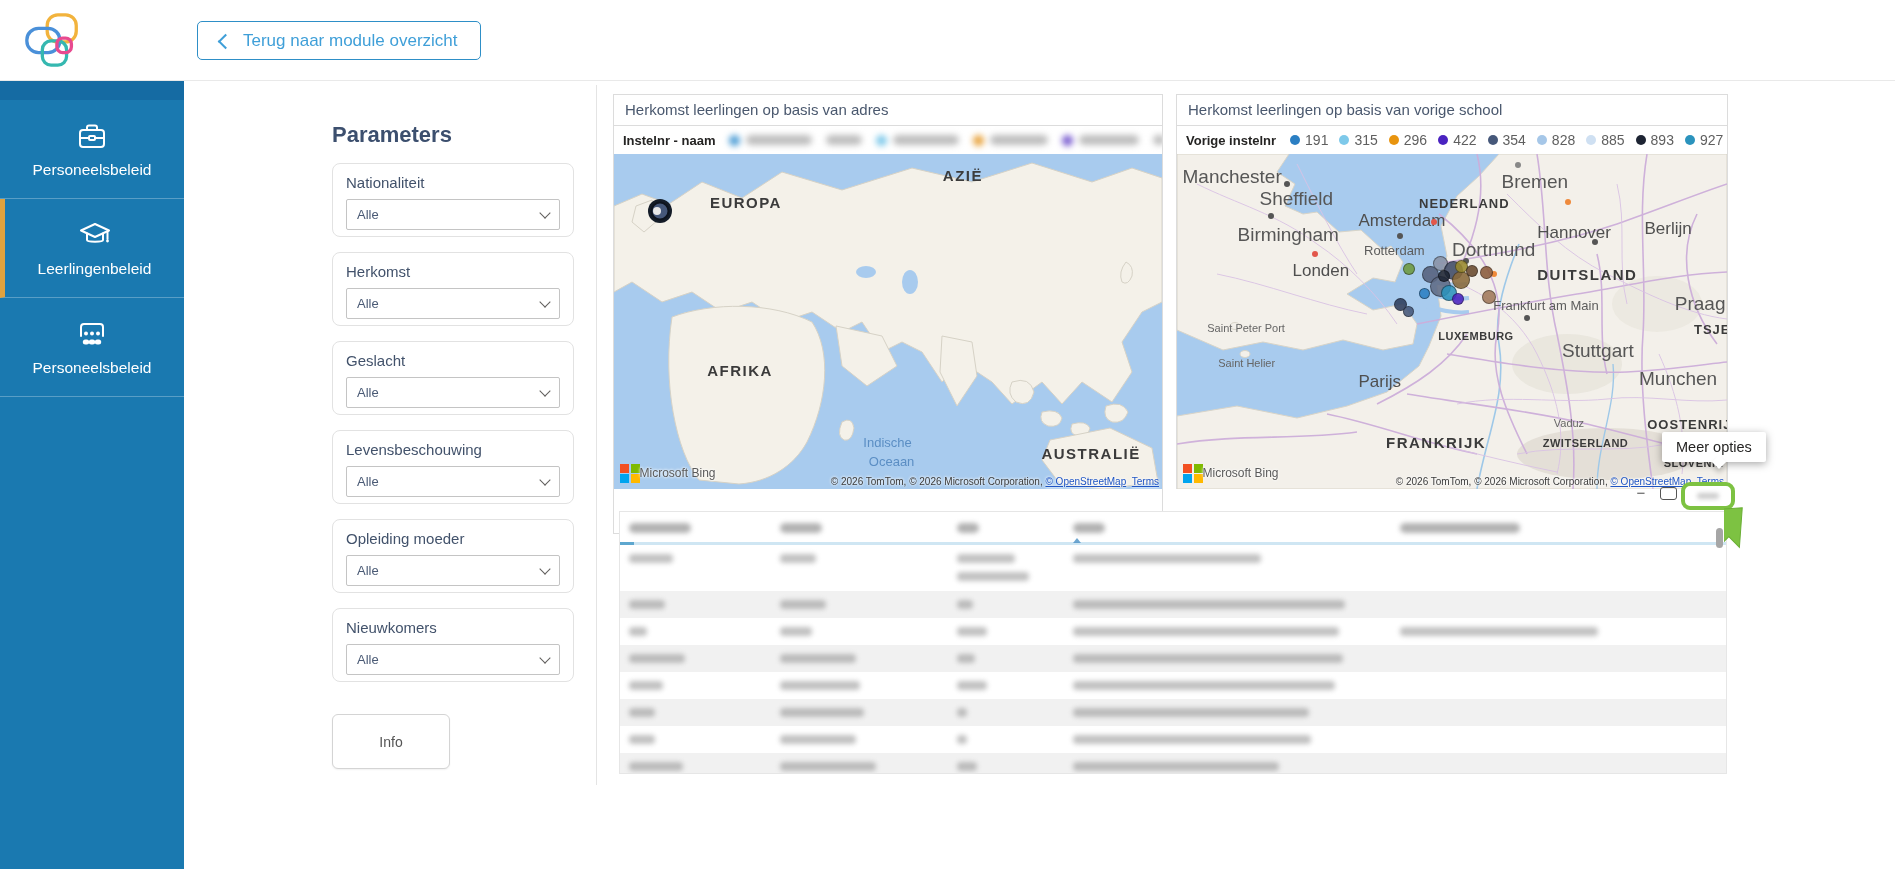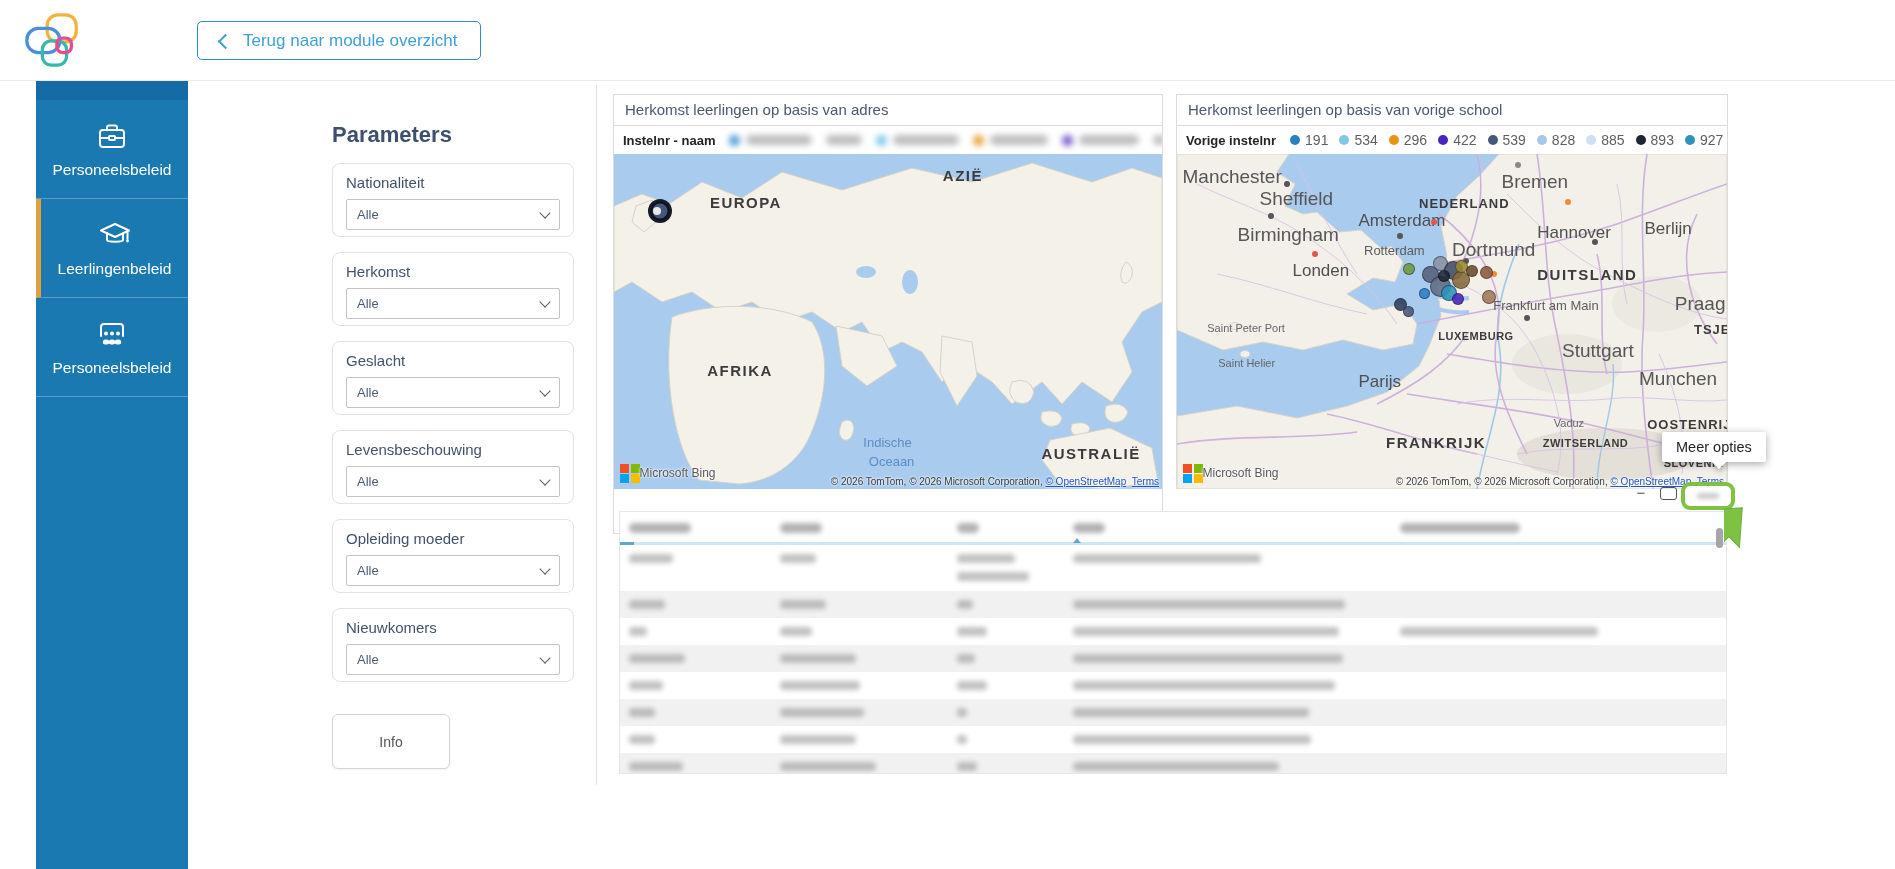--- a/index.html
+++ b/index.html
@@ -7,21 +7,21 @@
   .app{position:relative;width:1895px;height:869px;overflow:hidden;background:#fff;}
 
   
   .topbar{position:absolute;left:0;top:0;width:1895px;height:80px;background:#fff;border-bottom:1px solid #e9e9e9;z-index:30;}
   .logo{position:absolute;left:22px;top:9px;width:62px;height:62px;}
   .back-btn{position:absolute;left:197px;top:21px;height:39px;display:flex;align-items:center;gap:12px;
     padding:0 22px;border:1px solid #2e8fc7;border-radius:5px;color:#3f9fd8;font-size:17px;background:#fff;cursor:pointer;box-sizing:border-box;}
   .chev-left{width:9px;height:9px;border-left:2px solid #3f9fd8;border-bottom:2px solid #3f9fd8;transform:rotate(45deg);margin-top:1px;}
 
   
-  .sidebar{position:absolute;left:0;top:80px;width:152px;height:789px;background:#1a79b0;z-index:25;margin-left:36px;}
+  .sidebar{position:absolute;left:0;top:80px;width:184px;height:789px;background:#1a79b0;z-index:25;}
   .sidebar-top{height:20px;background:#156ba3;}
   .side-item{position:relative;height:99px;display:flex;flex-direction:column;align-items:center;justify-content:center;gap:9px;
     color:#fff;border-bottom:1px solid rgba(255,255,255,.28);cursor:pointer;box-sizing:border-box;}
   .side-item .lbl{font-size:15.5px;}
   .side-item.active{border-left:5px solid #e0a23e;}
   .side-item svg{display:block;}
 
   
   .params-title{position:absolute;left:332px;top:122px;font-size:22px;font-weight:700;color:#3c4f6e;}
   .fcard{position:absolute;left:332px;width:242px;height:74px;background:#fff;border:1px solid #e2e2e2;border-radius:8px;box-sizing:border-box;padding:10px 13px;}
@@ -282,33 +282,33 @@
       <div class="vtitle">Herkomst leerlingen op basis van vorige school</div>
       <div class="vlegend">
         <span class="leglabel">Vorige instelnr</span>
         <span style="display:flex;gap:11px;align-items:center;">
             <span class="leg">
               <span class="ldot" style="background: rgb(43, 127, 195);"></span>
               <span>191</span>
             </span>
             <span class="leg">
               <span class="ldot" style="background: rgb(126, 201, 234);"></span>
-              <span>534</span>
+              <span>315</span>
             </span>
             <span class="leg">
               <span class="ldot" style="background: rgb(232, 148, 15);"></span>
               <span>296</span>
             </span>
             <span class="leg">
               <span class="ldot" style="background: rgb(74, 35, 192);"></span>
               <span>422</span>
             </span>
             <span class="leg">
               <span class="ldot" style="background: rgb(70, 88, 122);"></span>
-              <span>539</span>
+              <span>354</span>
             </span>
             <span class="leg">
               <span class="ldot" style="background: rgb(166, 199, 232);"></span>
               <span>828</span>
             </span>
             <span class="leg">
               <span class="ldot" style="background: rgb(207, 224, 242);"></span>
               <span>885</span>
             </span>
             <span class="leg">

